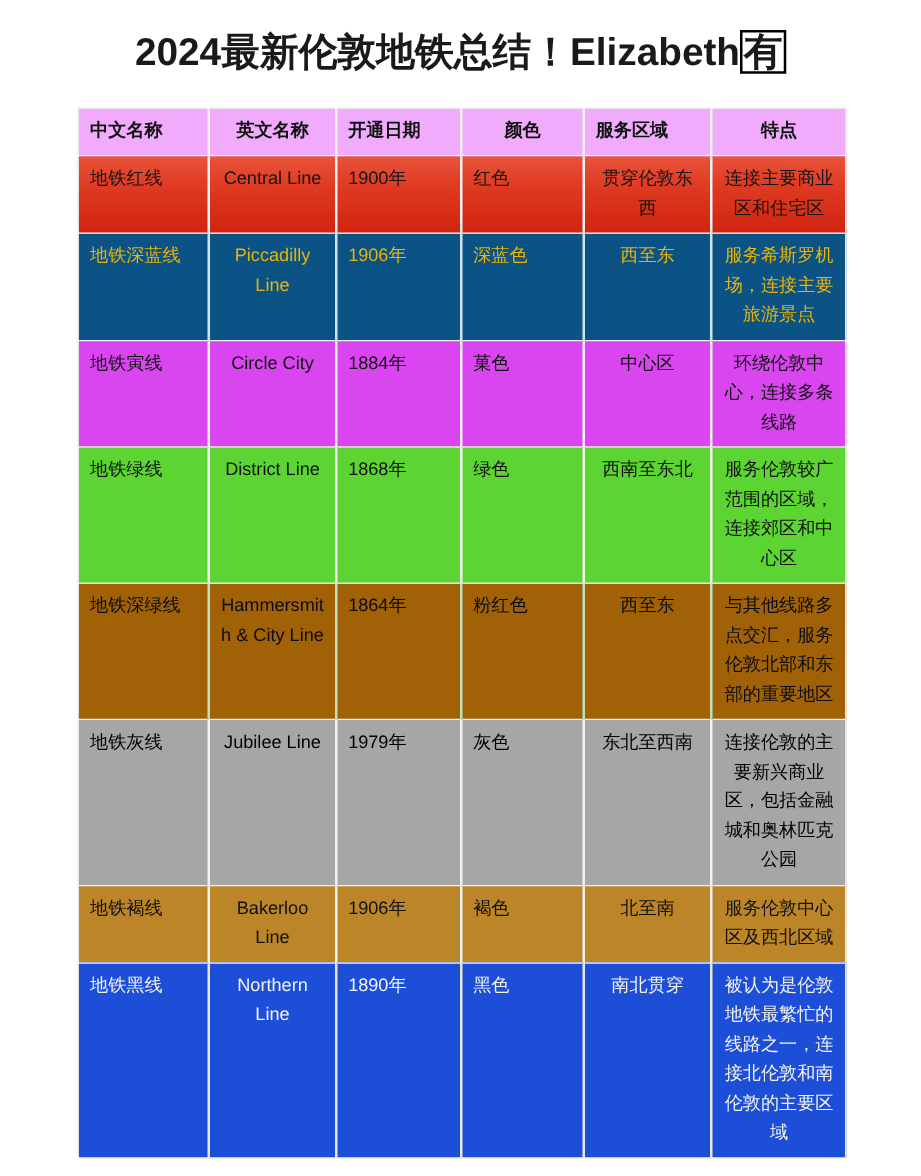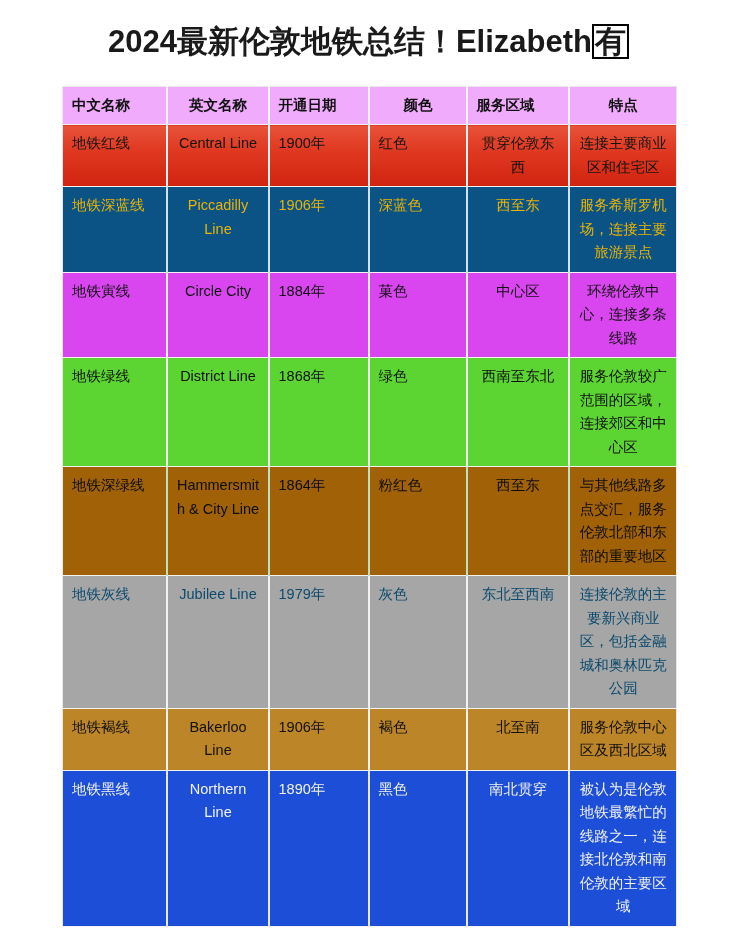--- a/index.html
+++ b/index.html
@@ -90,21 +90,21 @@
 
   
   tr.r-central td {
     background: linear-gradient(to bottom, #e8533a 0%, #e03a22 38%, #d0240f 100%);
     color: #141414;
   }
   tr.r-piccadilly td { background: #0a5384; color: #eab308; }
   tr.r-circle td     { background: #d946ef; color: #111111; }
   tr.r-district td   { background: #5cd532; color: #111111; }
   tr.r-hammersmith td{ background: #a16207; color: #0c0c0c; }
-  tr.r-jubilee td    { background: #a6a6a6; color: #0c4a6e; }
+  tr.r-jubilee td    { background: #a6a6a6; color: #000000; }
   tr.r-bakerloo td   { background: #bc8527; color: #111111; }
   tr.r-northern td   { background: #1d4ed8; color: #f2f2f2; }
 
   tr.r-piccadilly td { border-right-color: #cfe3ee; }
   tr.r-hammersmith td { border-right-color: #bfe0bf; }
   tr.r-northern td { border-right-color: #e8e8e8; }
 </style>
 </head>
 <body>
 

